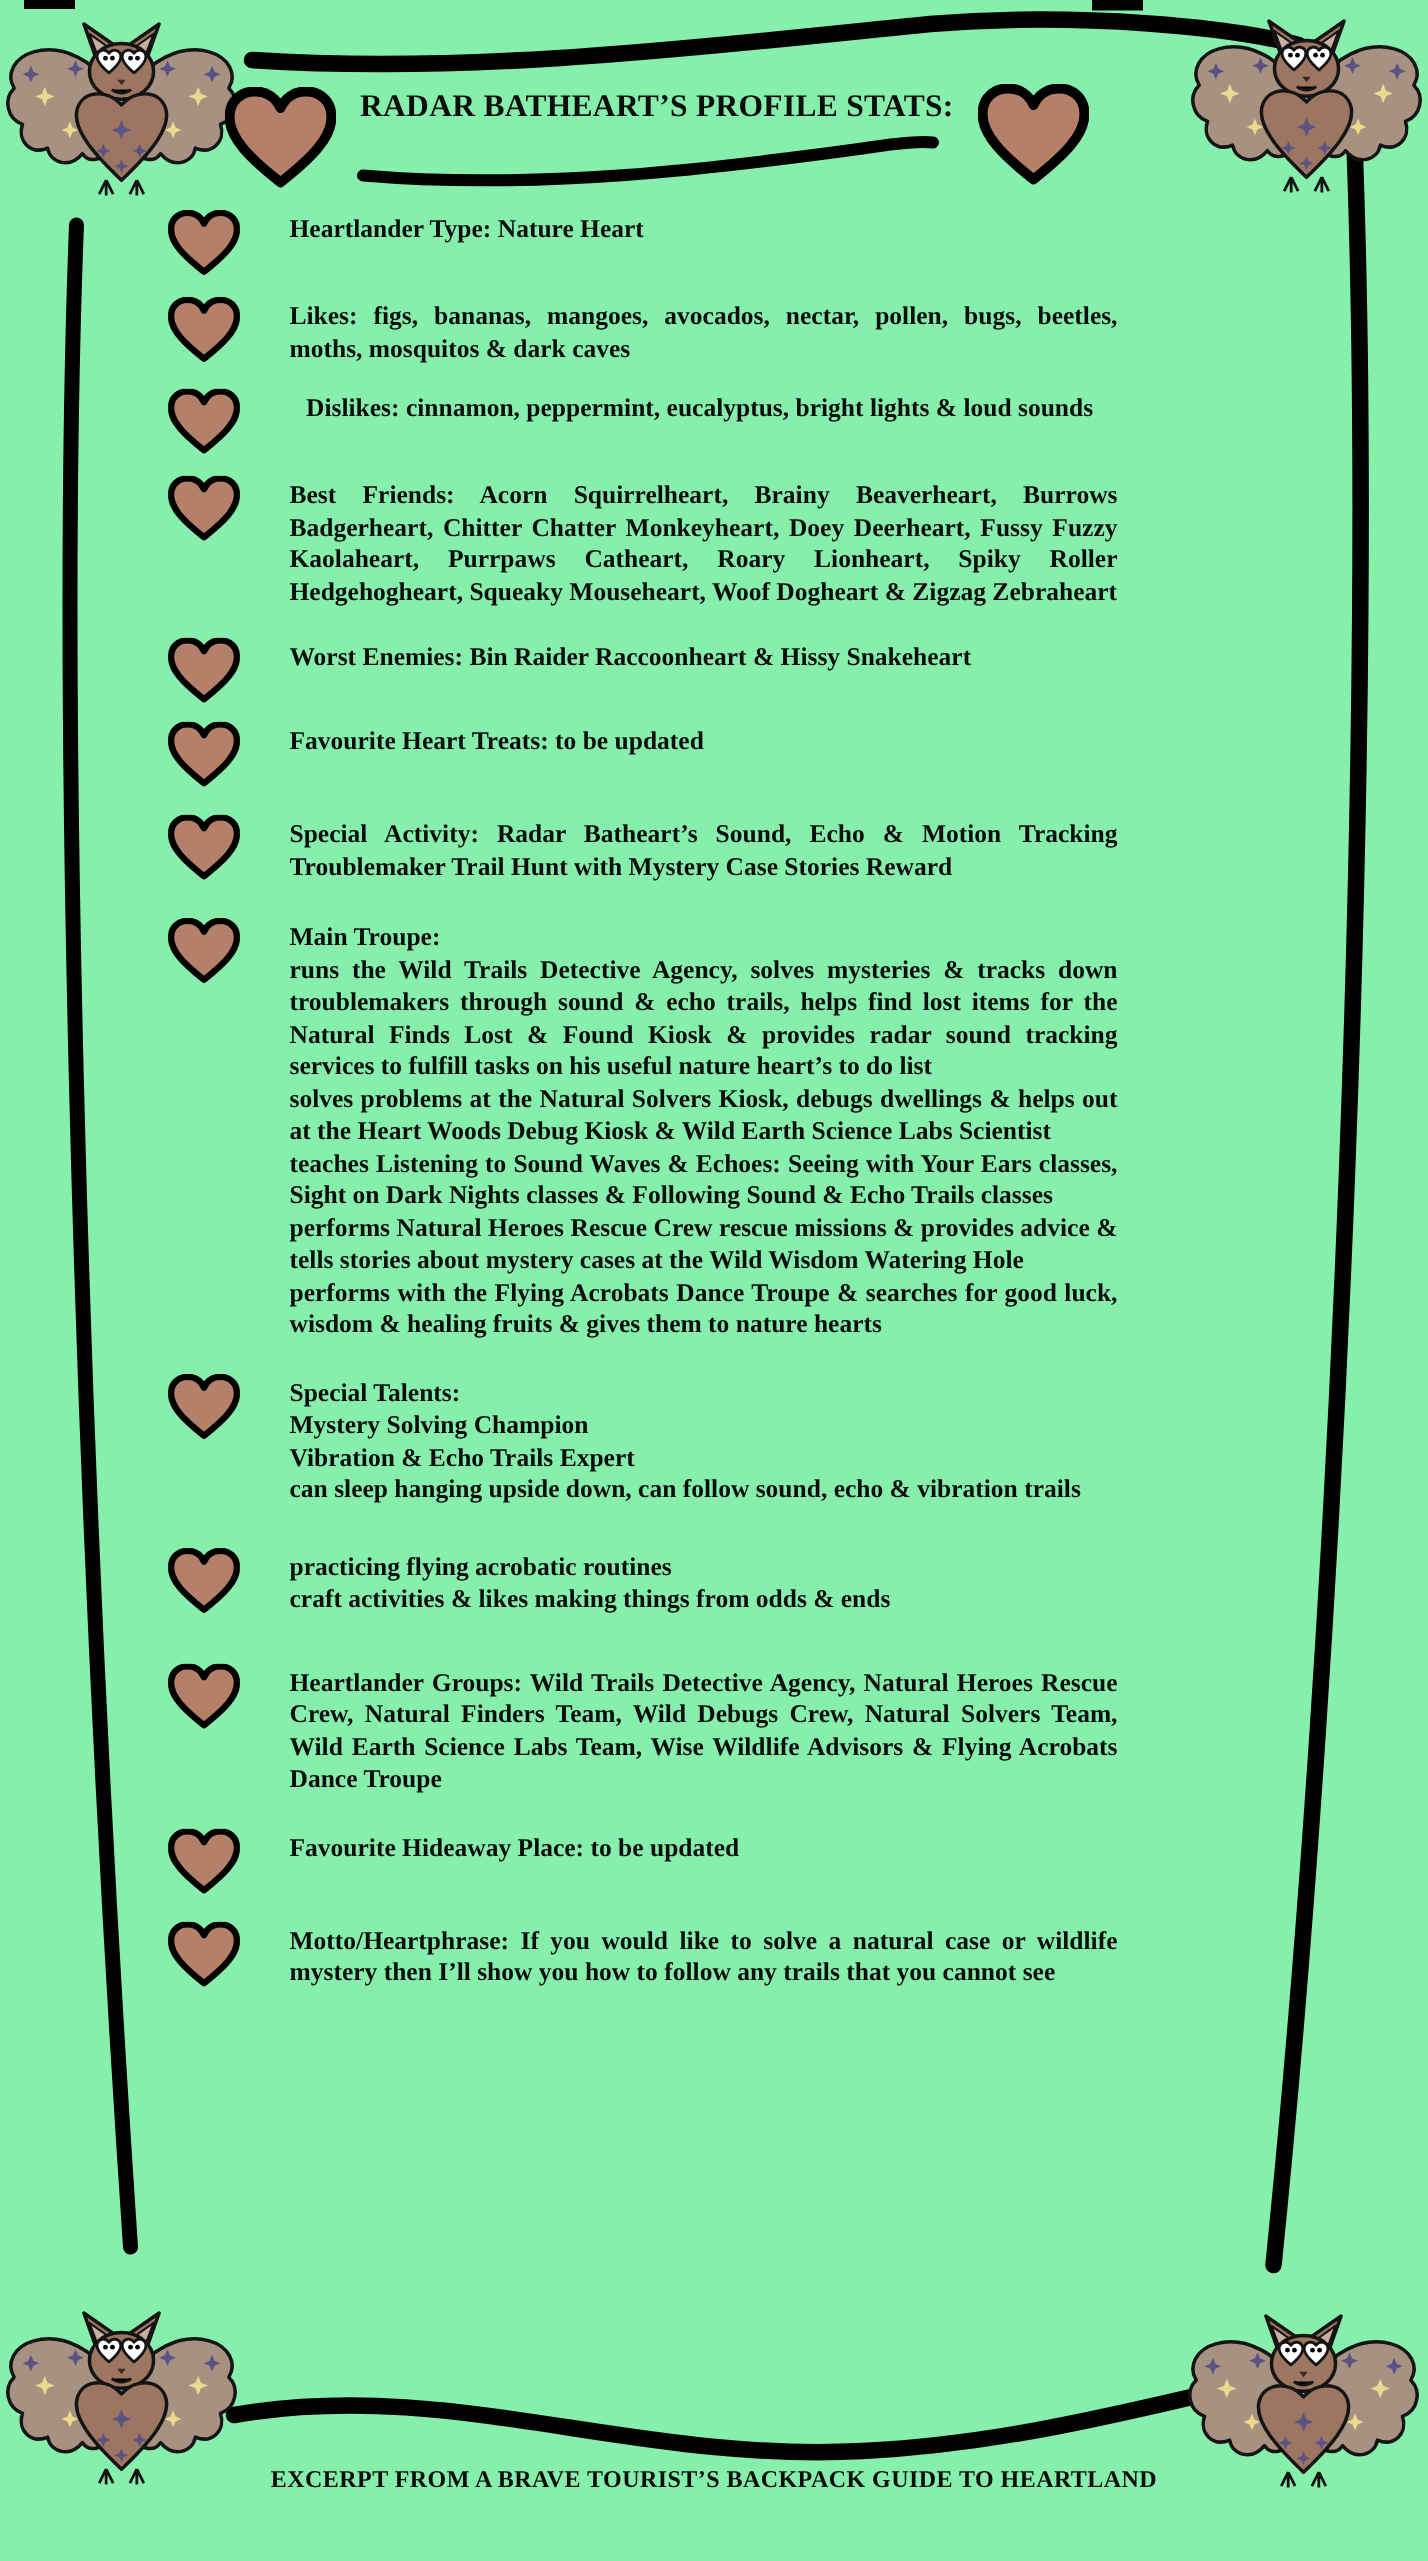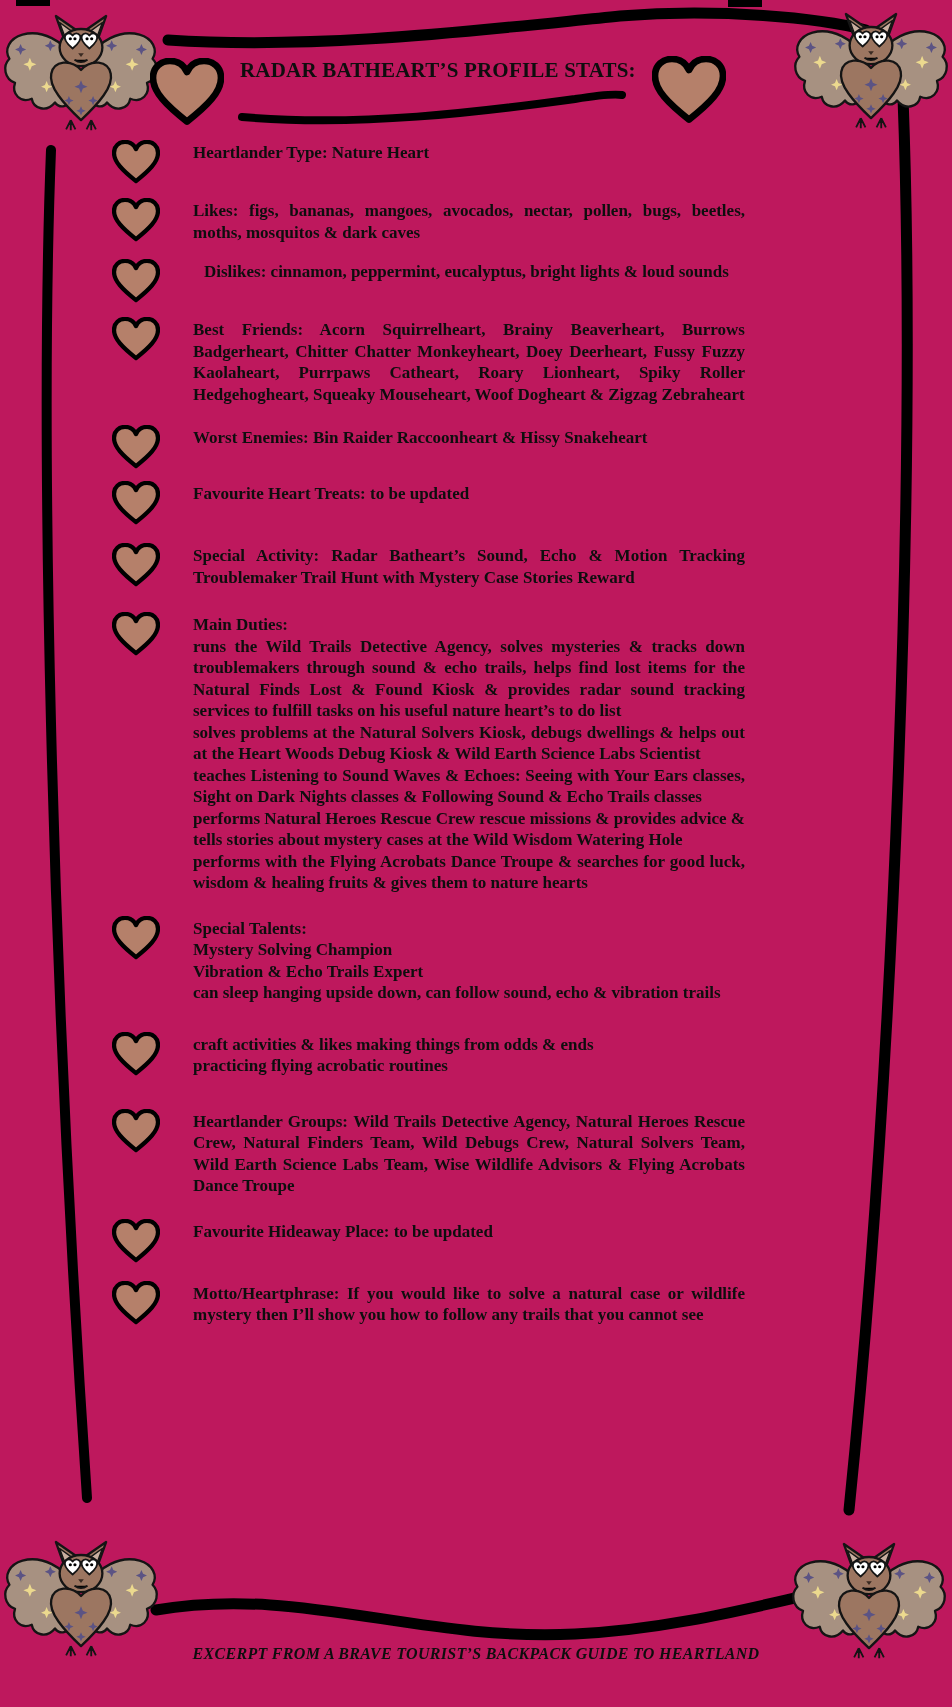--- a/index.html
+++ b/index.html
@@ -1,19 +1,19 @@
 <!DOCTYPE html>
 <html style="--heart-fill: #b5806a; --bat-wing: #a79181; --bat-body: #9c7661; --bat-inner: #c9afa0; --sparkle-y: #ecd98e; --sparkle-p: #5b5384;"><head>
 <meta charset="utf-8">
 <style>
   html,body{margin:0;padding:0;background:#ffffff;}
   .page{
     position:relative;
     width:952px;height:1707px;
-    background:#be185d;
+    background:#86efac;
     font-family:"Liberation Serif", serif;
     font-weight:bold;
     color:#0e0e0e;
     overflow:hidden;
   }
   .overlay{
     position:absolute;left:0;top:0;width:952px;height:1707px;
     pointer-events:none;z-index:1;
   }
   .overlay path{fill:none;stroke:#000;stroke-linecap:round;}
@@ -37,21 +37,21 @@
   .section{display:flex;align-items:flex-start;gap:33px;}
   .bullet{width:48px;height:44px;flex:none;margin-top:-2px;}
   .texts{width:552px;}
   .texts p{
     margin:0;
     font-size:17px;line-height:21.5px;
     text-align:justify;
   }
   .footer{
     position:absolute;left:0;top:1645px;width:952px;z-index:3;
-    text-align:center;font-size:16px;letter-spacing:.3px;font-style:italic;
+    text-align:center;font-size:16px;letter-spacing:.3px;
   }
   .defs-holder{position:absolute;width:0;height:0;overflow:hidden;}
 </style>
 </head>
 <body>
 
 <svg class="defs-holder" aria-hidden="true">
   <defs>
     <symbol id="heart-shape" viewBox="0 0 100 92">
       <path d="M50 86 C 22 64 4 46 4 27 C 4 12 15 4 27 4 C 38 4 46 10 50 19 C 54 10 62 4 73 4 C 85 4 96 12 96 27 C 96 46 78 64 50 86 Z" style="fill:var(--heart-fill,#b5806a)" stroke="#000" stroke-width="9" stroke-linejoin="round"></path>
@@ -193,21 +193,21 @@
       <div class="texts">
           <p>Special Activity: Radar Batheart’s Sound, Echo &amp; Motion Tracking Troublemaker Trail Hunt with Mystery Case Stories Reward</p>
         </div>
     </div>
 
     <div class="section" style="margin-top: 26px;">
       <svg class="bullet" viewBox="0 0 100 92">
           <use href="#heart-shape" xlink:href="#heart-shape"></use>
         </svg>
       <div class="texts">
-          <p>Main Duties:</p>
+          <p>Main Troupe:</p>
           <p>runs the Wild Trails Detective Agency, solves mysteries &amp; tracks down troublemakers through sound &amp; echo trails, helps find lost items for the Natural Finds Lost &amp; Found Kiosk &amp; provides radar sound tracking services to fulfill tasks on his useful nature heart’s to do list</p>
           <p>solves problems at the Natural Solvers Kiosk, debugs dwellings &amp; helps out at the Heart Woods Debug Kiosk &amp; Wild Earth Science Labs Scientist</p>
           <p>teaches Listening to Sound Waves &amp; Echoes: Seeing with Your Ears classes, Sight on Dark Nights classes &amp; Following Sound &amp; Echo Trails classes</p>
           <p>performs Natural Heroes Rescue Crew rescue missions &amp; provides advice &amp; tells stories about mystery cases at the Wild Wisdom Watering Hole</p>
           <p>performs with the Flying Acrobats Dance Troupe &amp; searches for good luck, wisdom &amp; healing fruits &amp; gives them to nature hearts</p>
         </div>
     </div>
 
     <div class="section" style="margin-top: 24px;">
       <svg class="bullet" viewBox="0 0 100 92">
@@ -219,22 +219,22 @@
           <p>Vibration &amp; Echo Trails Expert</p>
           <p>can sleep hanging upside down, can follow sound, echo &amp; vibration trails</p>
         </div>
     </div>
 
     <div class="section" style="margin-top: 30px;">
       <svg class="bullet" viewBox="0 0 100 92">
           <use href="#heart-shape" xlink:href="#heart-shape"></use>
         </svg>
       <div class="texts">
+          <p>practicing flying acrobatic routines</p>
           <p>craft activities &amp; likes making things from odds &amp; ends</p>
-          <p>practicing flying acrobatic routines</p>
         </div>
     </div>
 
     <div class="section" style="margin-top: 34px;">
       <svg class="bullet" viewBox="0 0 100 92">
           <use href="#heart-shape" xlink:href="#heart-shape"></use>
         </svg>
       <div class="texts">
           <p>Heartlander Groups: Wild Trails Detective Agency, Natural Heroes Rescue Crew, Natural Finders Team, Wild Debugs Crew, Natural Solvers Team, Wild Earth Science Labs Team, Wise Wildlife Advisors &amp; Flying Acrobats Dance Troupe</p>
         </div>

